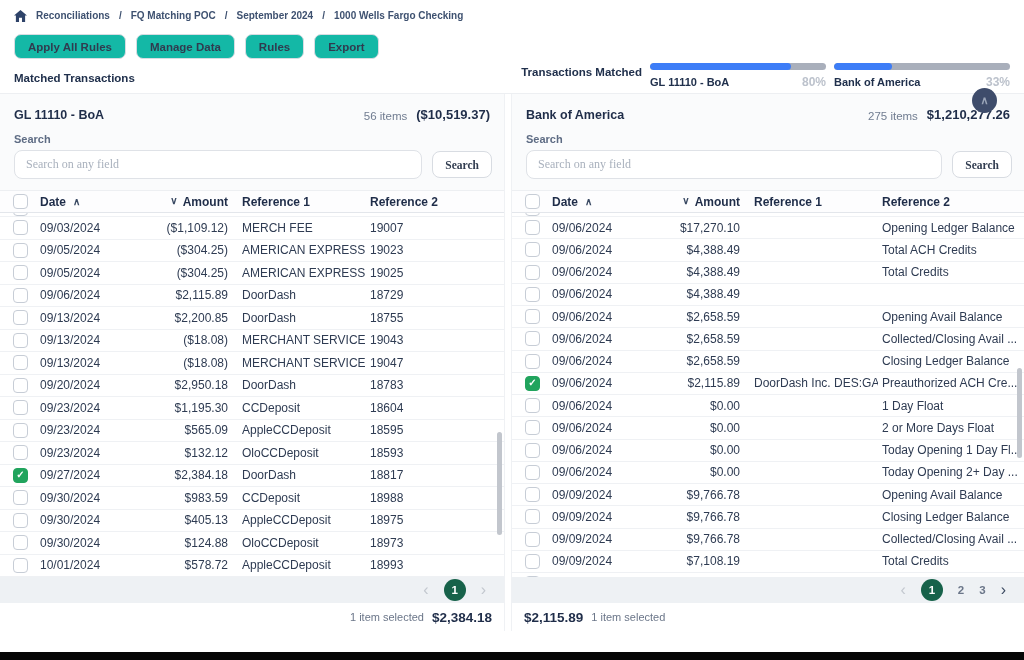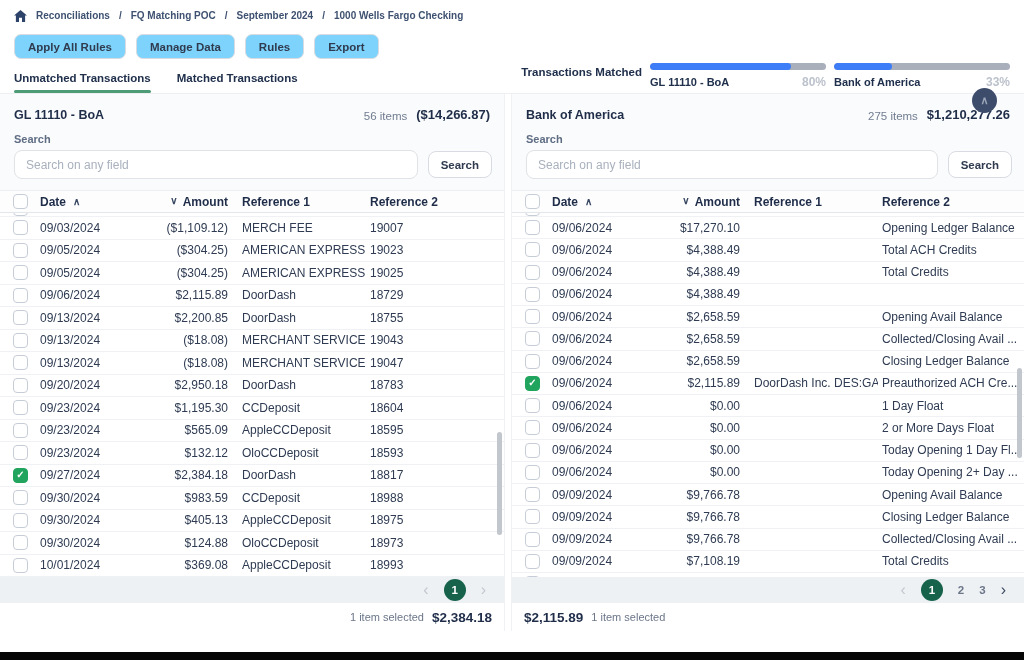--- a/index.html
+++ b/index.html
@@ -10,21 +10,21 @@
   }
   
   .topbar { padding:10px 14px 0 14px; background:#fff; }
   .breadcrumb { display:flex; gap:9px; font-size:10px; font-weight:600; color:#3E5170; }
   .breadcrumb svg { display:block; }
   .crumb { cursor:pointer; }
   .title-row { display:flex; justify-content:space-between; align-items:center; margin-top:12px; }
   .page-title { font-size:22px; font-weight:700; color:#191B1F; letter-spacing:.2px; }
   .actions { display:flex; gap:10px; }
   .btn {
-    height:25px; padding:0 13px; background:#7dd3fc; border:1px solid #D8DCE2; border-radius:7px;
+    height:25px; padding:0 13px; background:#14b8a6; border:1px solid #D8DCE2; border-radius:7px;
     font-size:11.5px; font-weight:600; color:#303B4F; font-family:inherit; cursor:pointer; white-space:nowrap;
   }
   .tabs-row { display:flex; justify-content:space-between; align-items:flex-end; margin-top:4px; }
   .tabs { display:flex; gap:26px; }
   .tab { font-size:11.5px; font-weight:700; color:#20304C; padding:6px 0 9px 0; position:relative; cursor:pointer; }
   .tab.active::after { content:""; position:absolute; left:0; right:0; bottom:0; height:3px; background:#4E9B78; border-radius:2px; }
   
   .progress-module { display:flex; gap:8px; align-items:flex-start; padding-bottom:4px; }
   .progress-label { font-size:11.5px; font-weight:700; color:#20304C; margin-top:3px; white-space:nowrap; }
   .pbar { width:176px; }
@@ -42,21 +42,21 @@
   .main { display:flex; height:538px; border-top:1px solid #EDEFF2; }
   .panel { width:504px; background:#FAFBFC; display:flex; flex-direction:column; position:relative; }
   .panel.right { width:512px; }
   .split-divider { width:8px; background:#fff; border-left:1px solid #EFF1F4; border-right:1px solid #EFF1F4; }
   .panel-head { display:flex; justify-content:space-between; align-items:center; padding:11px 14px 0 14px; height:30px; }
   .panel-title { font-size:12.5px; font-weight:700; color:#1F2D49; }
   .panel-stats { display:flex; gap:9px; align-items:flex-end; }
   .items-count { font-size:11.5px; color:#707C90; }
   .panel-total { font-size:13px; font-weight:700; color:#1F2D49; }
   .search-label { font-size:11px; font-weight:600; color:#5E6C84; padding:9px 14px 5px 14px; }
-  .search-row { display:flex; gap:10px; padding:0 12px 0 14px; align-items:center; height:29px; }
+  .search-row { display:flex; gap:10px; padding:0 12px 0 14px; align-items:center; height:29px;font-family:Liberation Serif, serif; }
   .search-input {
     flex:1; height:29px; border:1px solid #DFE2E7; border-radius:8px; padding:0 11px;
     font-size:12px; color:#333; background:#fff; font-family:inherit; outline:none;
   }
   .search-input::placeholder { color:#A9B1BD; }
   .search-btn { height:27px; padding:0 12px; background:#fff; border:1px solid #D8DCE2; border-radius:8px;
     font-size:11.5px; font-weight:600; color:#303B4F; font-family:inherit; cursor:pointer; }
   .spacer { flex:1; }
   
   .grid-cols { display:grid; grid-template-columns:40px 96px 92px 138px 1fr; align-items:center; }
@@ -126,21 +126,20 @@
     <div class="actions">
       <button class="btn">Apply All Rules</button>
       <button class="btn">Manage Data</button>
       <button class="btn">Rules</button>
       <button class="btn">Export</button>
     </div>
   </div>
 
   <div class="tabs-row">
     <div class="tabs">
-      <div class="tab active">Unmatched Transactions</div>
       <div class="tab">Matched Transactions</div>
     </div>
     <div class="progress-module">
       <div class="progress-label">Transactions Matched</div>
       <div class="pbar">
         <div class="track">
             <div class="fill" style="width: 80%;"></div>
           </div>
         <div class="pbar-meta">
           <span class="pbar-name">GL 11110 - BoA</span>
@@ -164,21 +163,21 @@
   <span>∧</span>
 </button>
 
 <div class="main">
 
   <div class="panel left">
     <div class="panel-head">
       <div class="panel-title">GL 11110 - BoA</div>
       <div class="panel-stats">
         <span class="items-count">56 items</span>
-        <span class="panel-total">($14,266.87)</span>
+        <span class="panel-total">($10,519.37)</span>
       </div>
     </div>
     <div class="search-label">Search</div>
     <div class="search-row">
       <input class="search-input" placeholder="Search on any field" style="">
       <button class="search-btn">Search</button>
     </div>
     <div class="spacer"></div>
     <div class="thead grid-cols">
       <span class="cb"></span>
@@ -298,21 +297,21 @@
         <div class="row grid-cols">
           <span class="cb"></span>
           <span class="c-date">09/30/2024</span>
           <span class="c-amount">$124.88</span>
           <span class="c-ref1">OloCCDeposit</span>
           <span class="c-ref2">18973</span>
         </div>
         <div class="row grid-cols">
           <span class="cb"></span>
           <span class="c-date">10/01/2024</span>
-          <span class="c-amount">$369.08</span>
+          <span class="c-amount">$578.72</span>
           <span class="c-ref1">AppleCCDeposit</span>
           <span class="c-ref2">18993</span>
         </div>
         <div class="vthumb left-panel"></div>
     </div>
     <div class="pagerow">
         <span class="page-chevron">‹</span>
         <span class="page-num active">1</span>
         <span class="page-chevron">›</span>
       </div>

